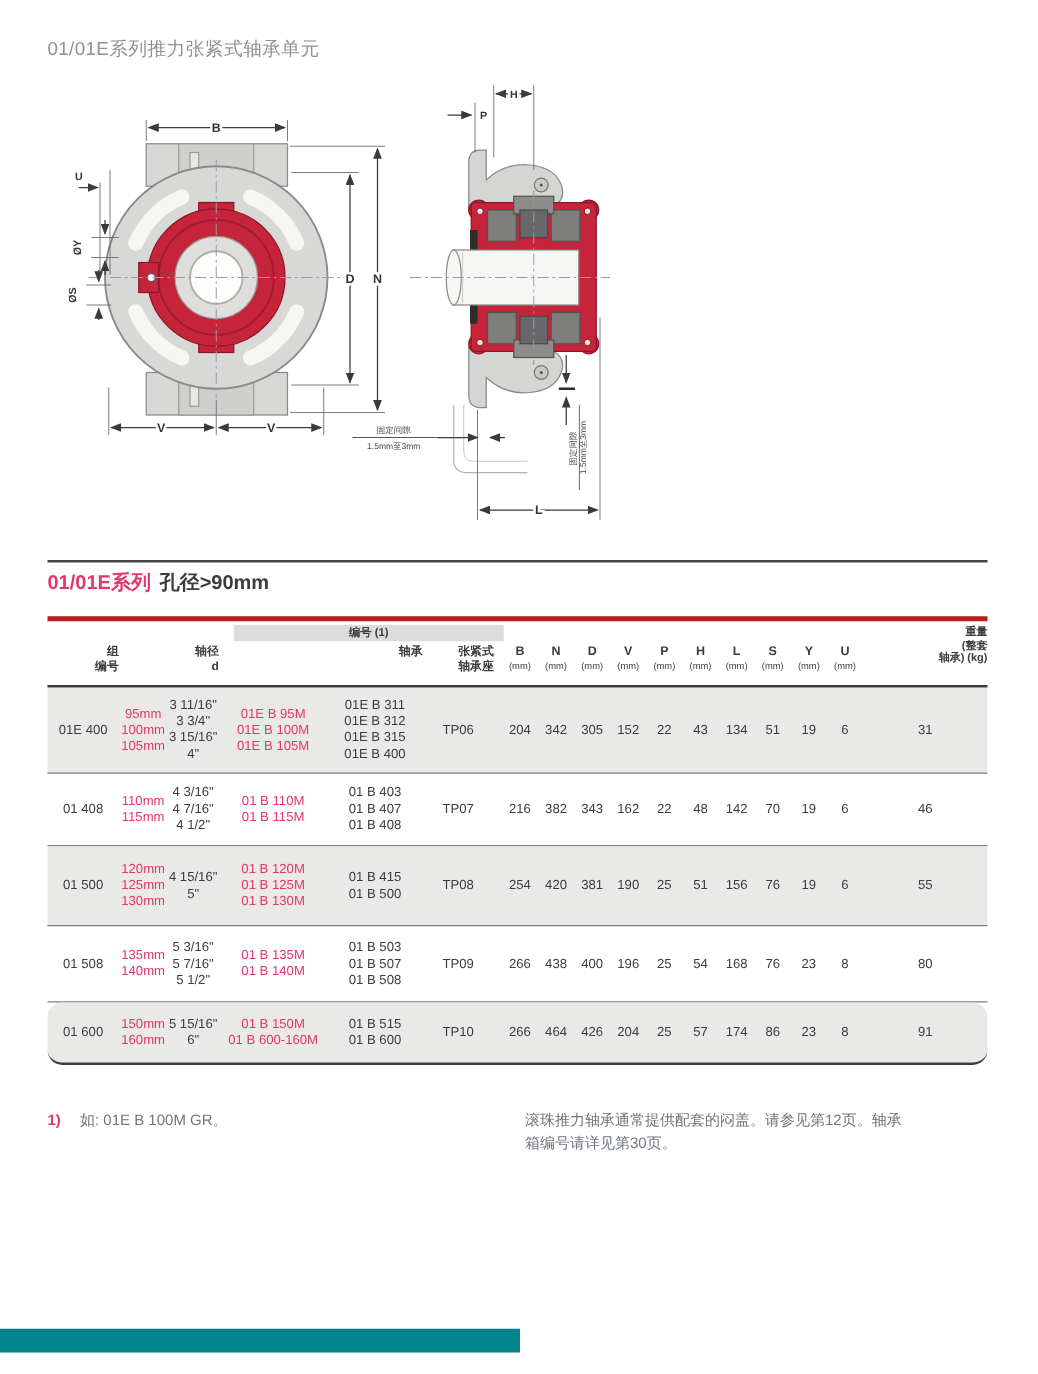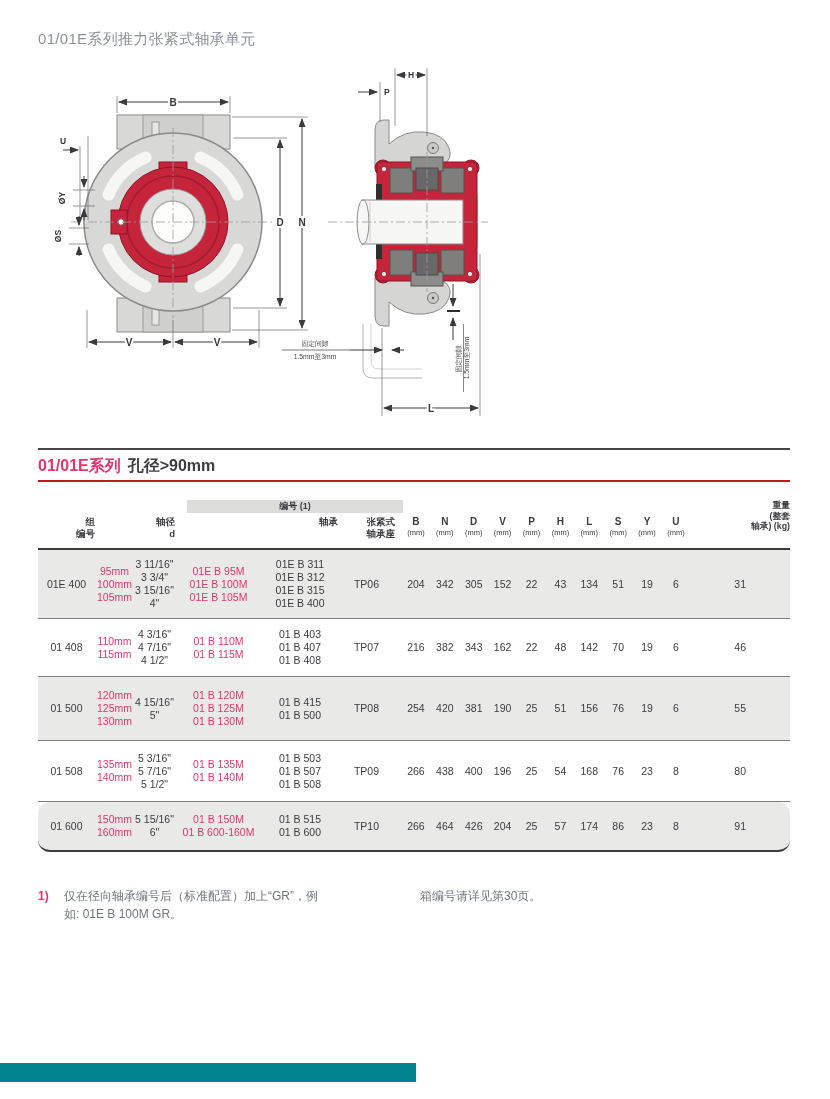--- a/index.html
+++ b/index.html
@@ -10,22 +10,22 @@
 
   .front-svg{position:absolute;left:55px;top:70px}
   .side-svg{position:absolute;left:270px;top:56px}
   svg text{font-family:"Liberation Sans",sans-serif;fill:#35353a}
   .dimlbl{font-size:10px;font-weight:bold}
   .dimlbl-sm{font-size:8.5px;font-weight:bold}
   .notetxt{font-size:6.8px;fill:#46464a}
   .knock{paint-order:stroke;stroke:#ffffff;stroke-width:4px}
 
   .section-header{position:absolute;left:38px;top:448px;width:752px;
-      border-top:2px solid #46464a;border-bottom:2px solid #b91c1c;
-      padding:6px 0 3px 0;font-size:16px;font-weight:bold}
+      border-top:2px solid #46464a;border-bottom:4px solid #b91c1c;
+      padding:6px 0 16px 0;font-size:16px;font-weight:bold}
   .section-header .series{color:#e5356b}
   .section-header .bore{color:#3c3c40;margin-left:7px}
 
   .spec-table{position:absolute;left:38px;top:494px;width:752px;font-size:10.5px}
   .thead{position:relative;height:54px;border-bottom:2px solid #3c3c40}
   .band{position:absolute;left:149px;top:6px;width:216px;height:13px;background:#dcdcdb;
         font-size:9px;font-weight:bold;text-align:center;line-height:13px}
   .hcell{position:absolute;text-align:right;font-size:9.5px;font-weight:bold;line-height:11.5px}
   .h-group{left:0;width:57px;top:22px}
   .h-shaft{left:57px;width:80px;top:22px}
@@ -488,21 +488,21 @@
         <div class="cell c-dim">23</div>
         <div class="cell c-dim">8</div>
         <div class="cell c-weight">91</div>
       </div>
     </div>
 </div>
 
 <div class="footnote">
   <div class="fn-marker">1)</div>
   <div class="fn-left">
-    <div>仅在径向轴承编号后（标准配置）加上“GR”，例</div>
     <div>如: 01E B 100M GR。</div>
   </div>
   <div class="fn-right">
+    <div>滚珠推力轴承通常提供配套的闷盖。请参见第12页。轴承</div>
     <div>箱编号请详见第30页。</div>
   </div>
 </div>
 
 <div class="teal-bar"></div>
 
 </body></html>

